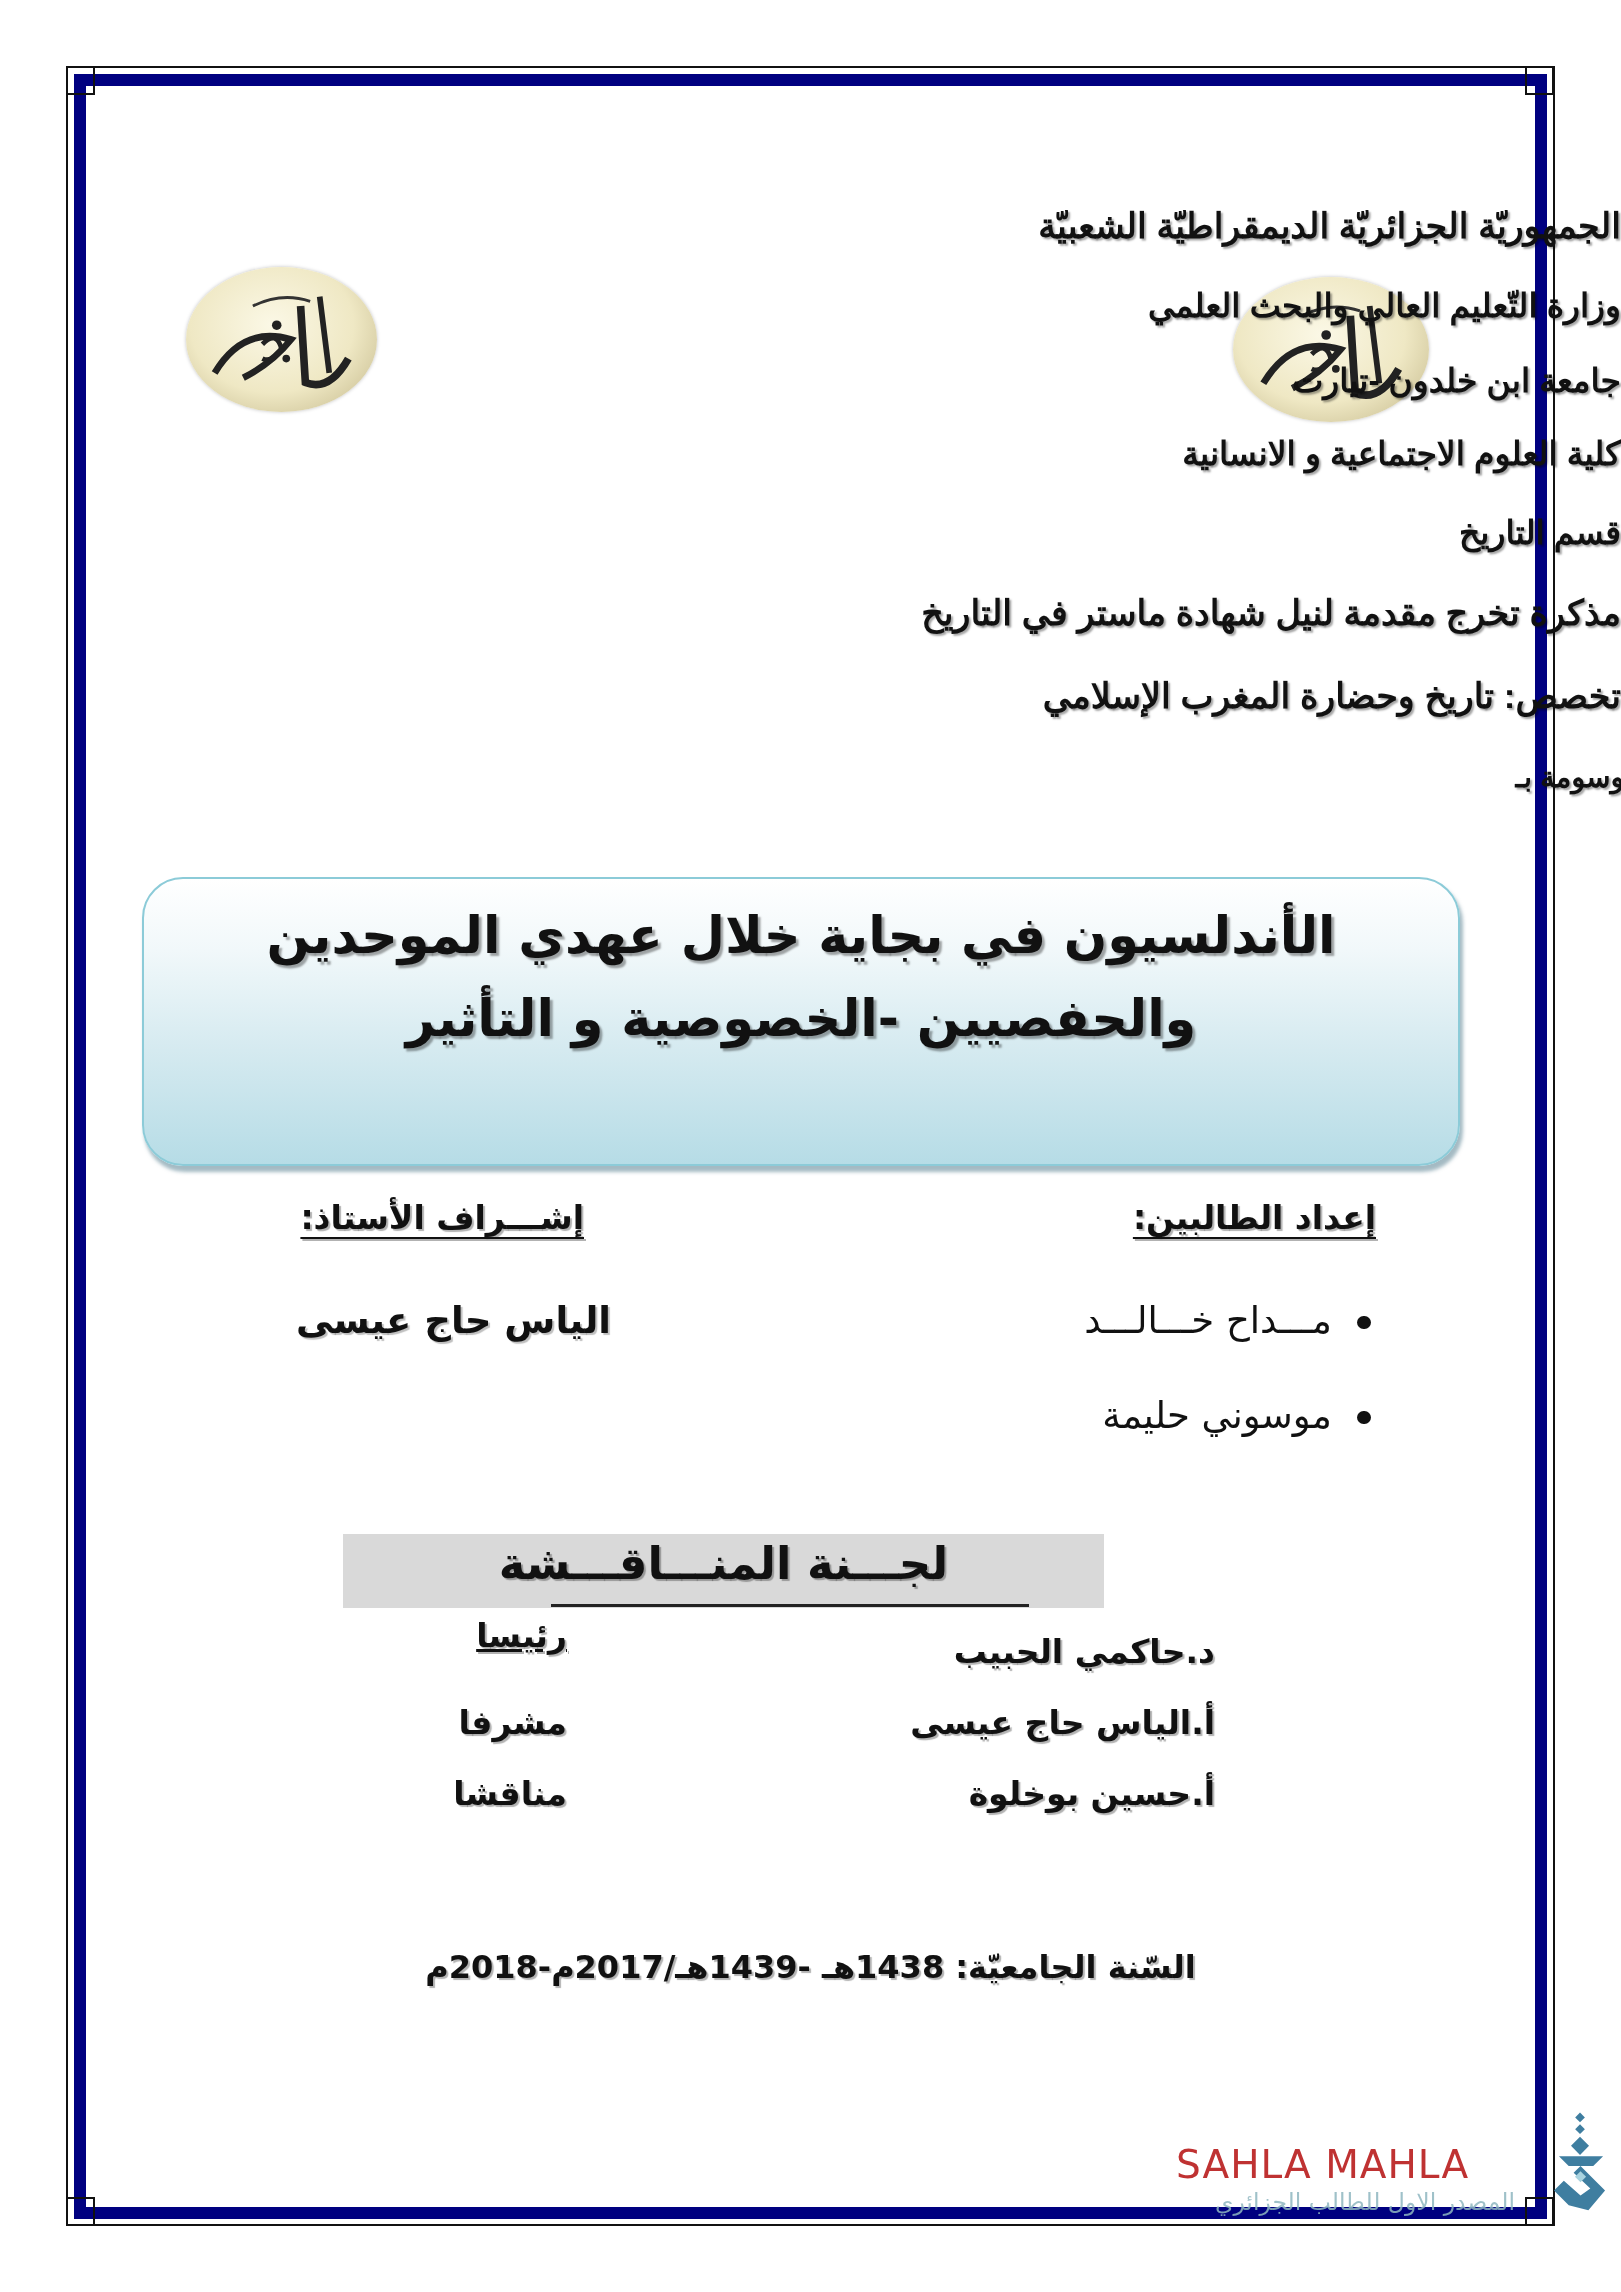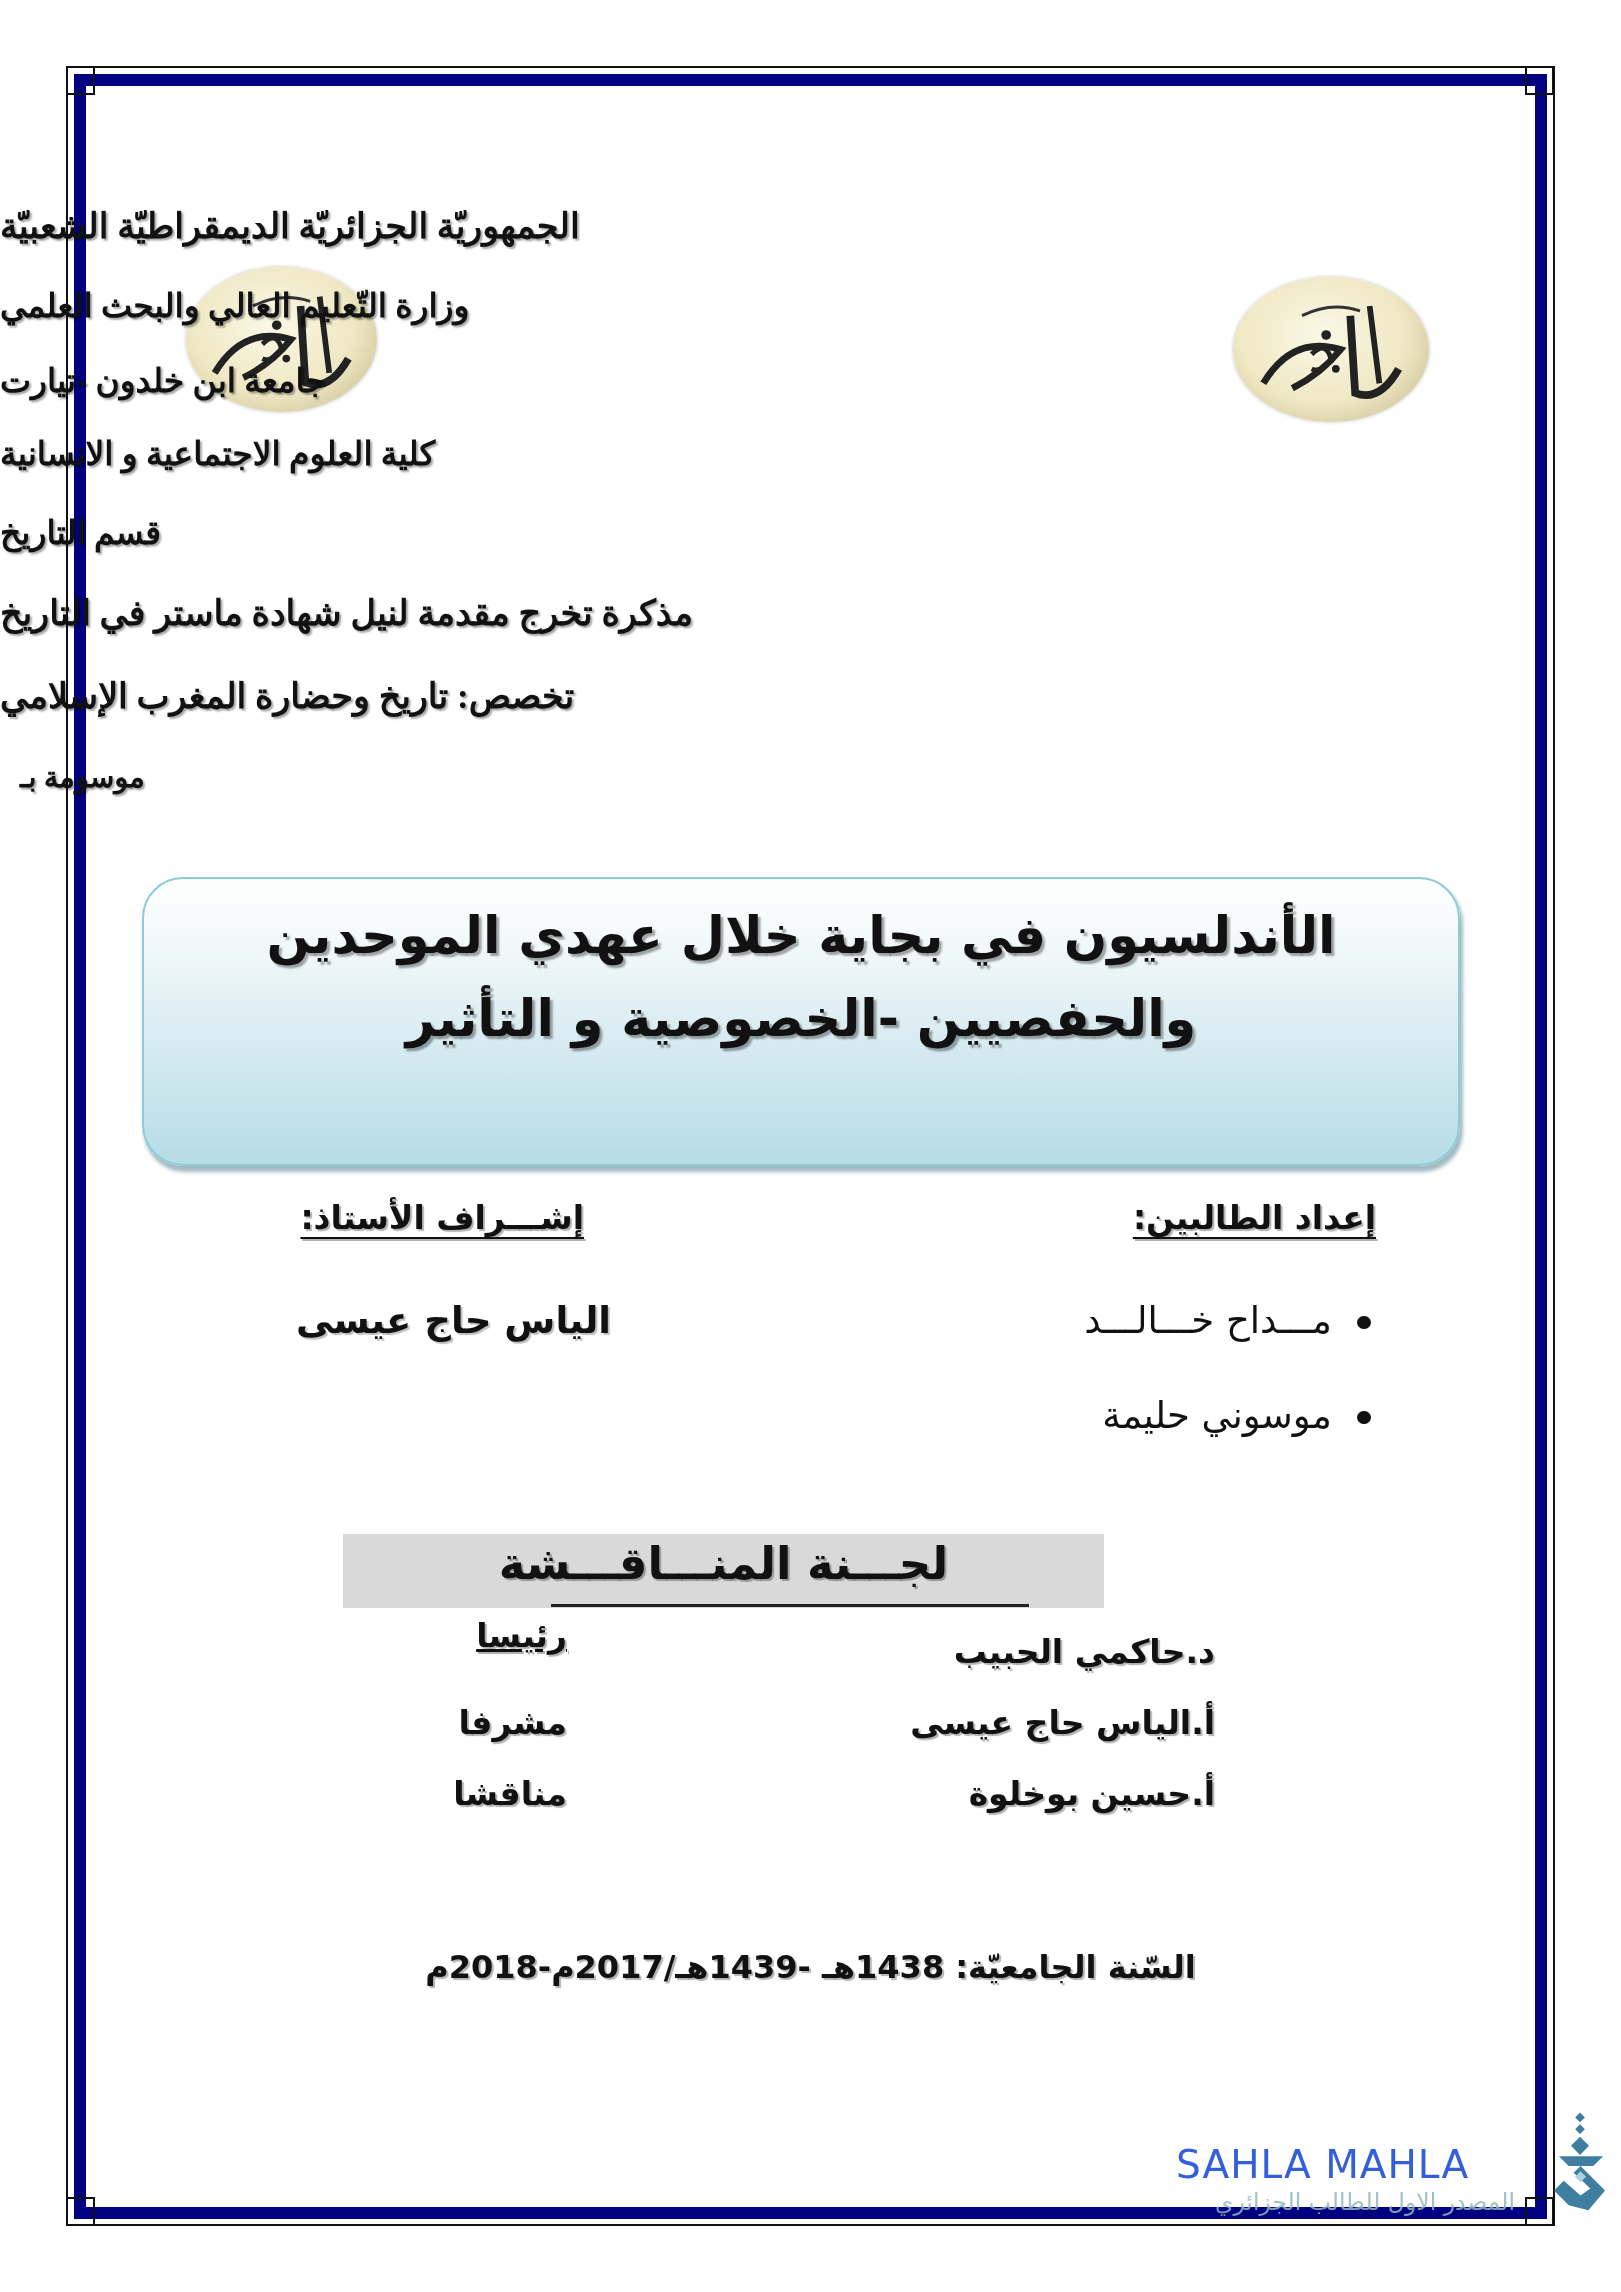--- a/index.html
+++ b/index.html
@@ -8,22 +8,22 @@
     background: #ffffff;
     font-family: "DejaVu Sans", sans-serif;
     color: #111;
   }
   
   .frame-outer { position: absolute; left: 66px; top: 66px; width: 1489px; height: 2160px; border: 2px solid #111; box-sizing: border-box; }
   .frame-blue { position: absolute; left: 74px; top: 74px; width: 1473px; height: 2145px; border: 12.7px solid #000080; box-sizing: border-box; }
   .corner { position: absolute; width: 29px; height: 29px; border: 2px solid #111; box-sizing: border-box; background: transparent; }
 
   .line {
-    position: absolute; left: 0; width: 1306px; text-align: left; direction: rtl;
-    font-family: Liberation Serif, serif; font-weight: bold; color: #111;
+    position: absolute; left: 0; width: 1621px; text-align: right; direction: rtl;
+    font-family: Liberation Sans, sans-serif; font-weight: bold; color: #111;
     text-shadow: 2px 2px 2px rgba(0,0,0,0.35);
     white-space: nowrap;
   }
 
   .logo {
     position: absolute; border-radius: 50%;
     background: radial-gradient(ellipse at 45% 40%, #fbf8e6 0%, #efe8c4 55%, #cfc59a 85%, #a89f78 100%);
     box-shadow: 0 0 3.9px rgba(0,0,0,0.25);
     overflow: hidden;
   }
@@ -70,21 +70,21 @@
   .crow-name { right: calc(1621px - 1215px); }
   .crow-role { right: calc(1621px - 567px); }
 
   .year {
     position: absolute; left: 0; width: 1621px; text-align: center; direction: rtl; top: 1948px;
     font-weight: bold; font-size: 32px; color: #111; text-shadow: 2px 2px 1px rgba(0,0,0,0.3); white-space: nowrap;
   }
 
   .wm-title {
     position: absolute; left: 1176px; top: 2142px; font-family: "DejaVu Sans", sans-serif;
-    font-size: 39px; color: #1d4ed8; letter-spacing: 1px; white-space: nowrap; opacity: 0.9;
+    font-size: 39px; color: #b91c1c; letter-spacing: 1px; white-space: nowrap; opacity: 0.9;
   }
   .wm-sub {
     position: absolute; left: 1181px; top: 2188px; direction: rtl; font-size: 23.5px; color: #8fb7c0;
     white-space: nowrap; opacity: 0.85; width: 368px; text-align: center;
   }
   .wm-logo { position: absolute; left: 1544px; top: 2112px; width: 74px; height: 108px; }
 </style>
 </head>
 <body>
 

